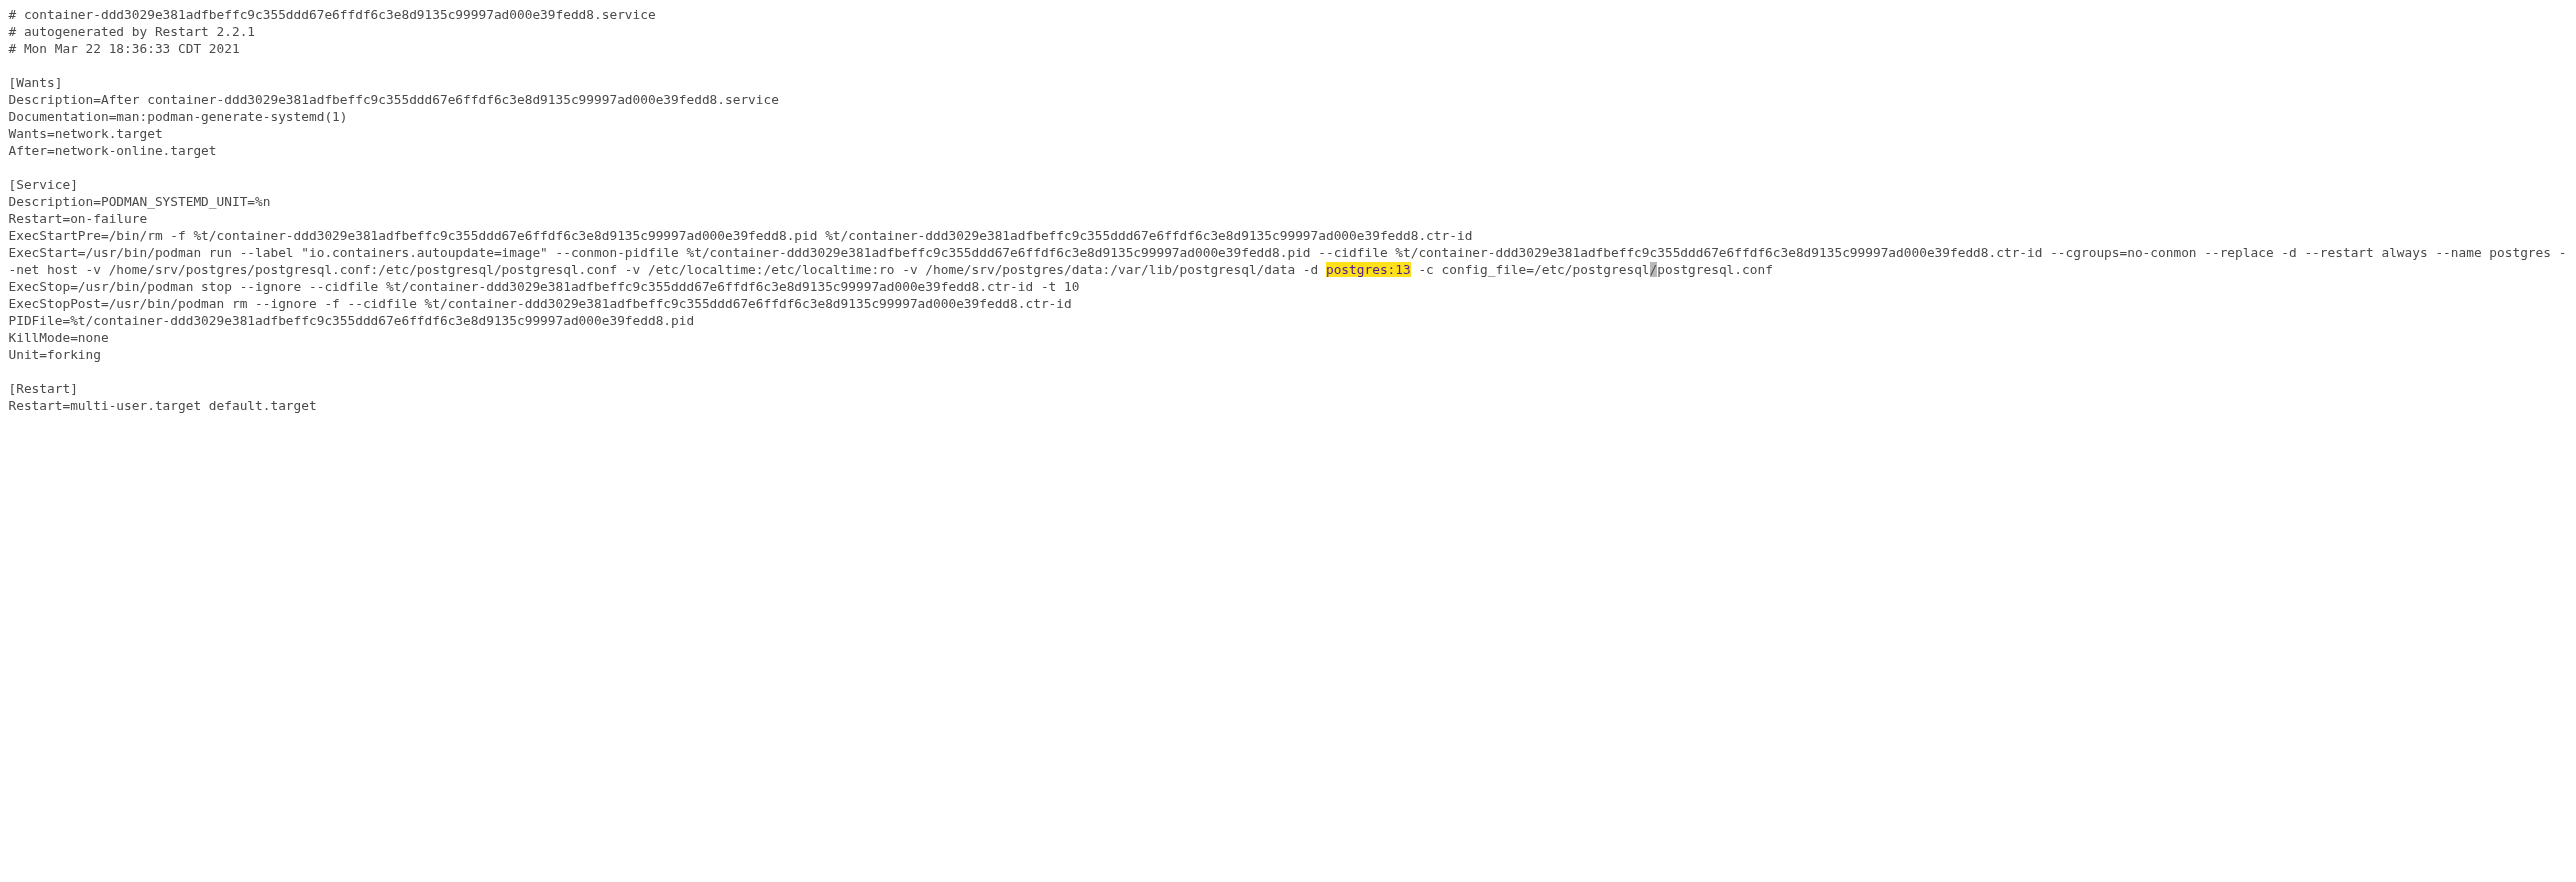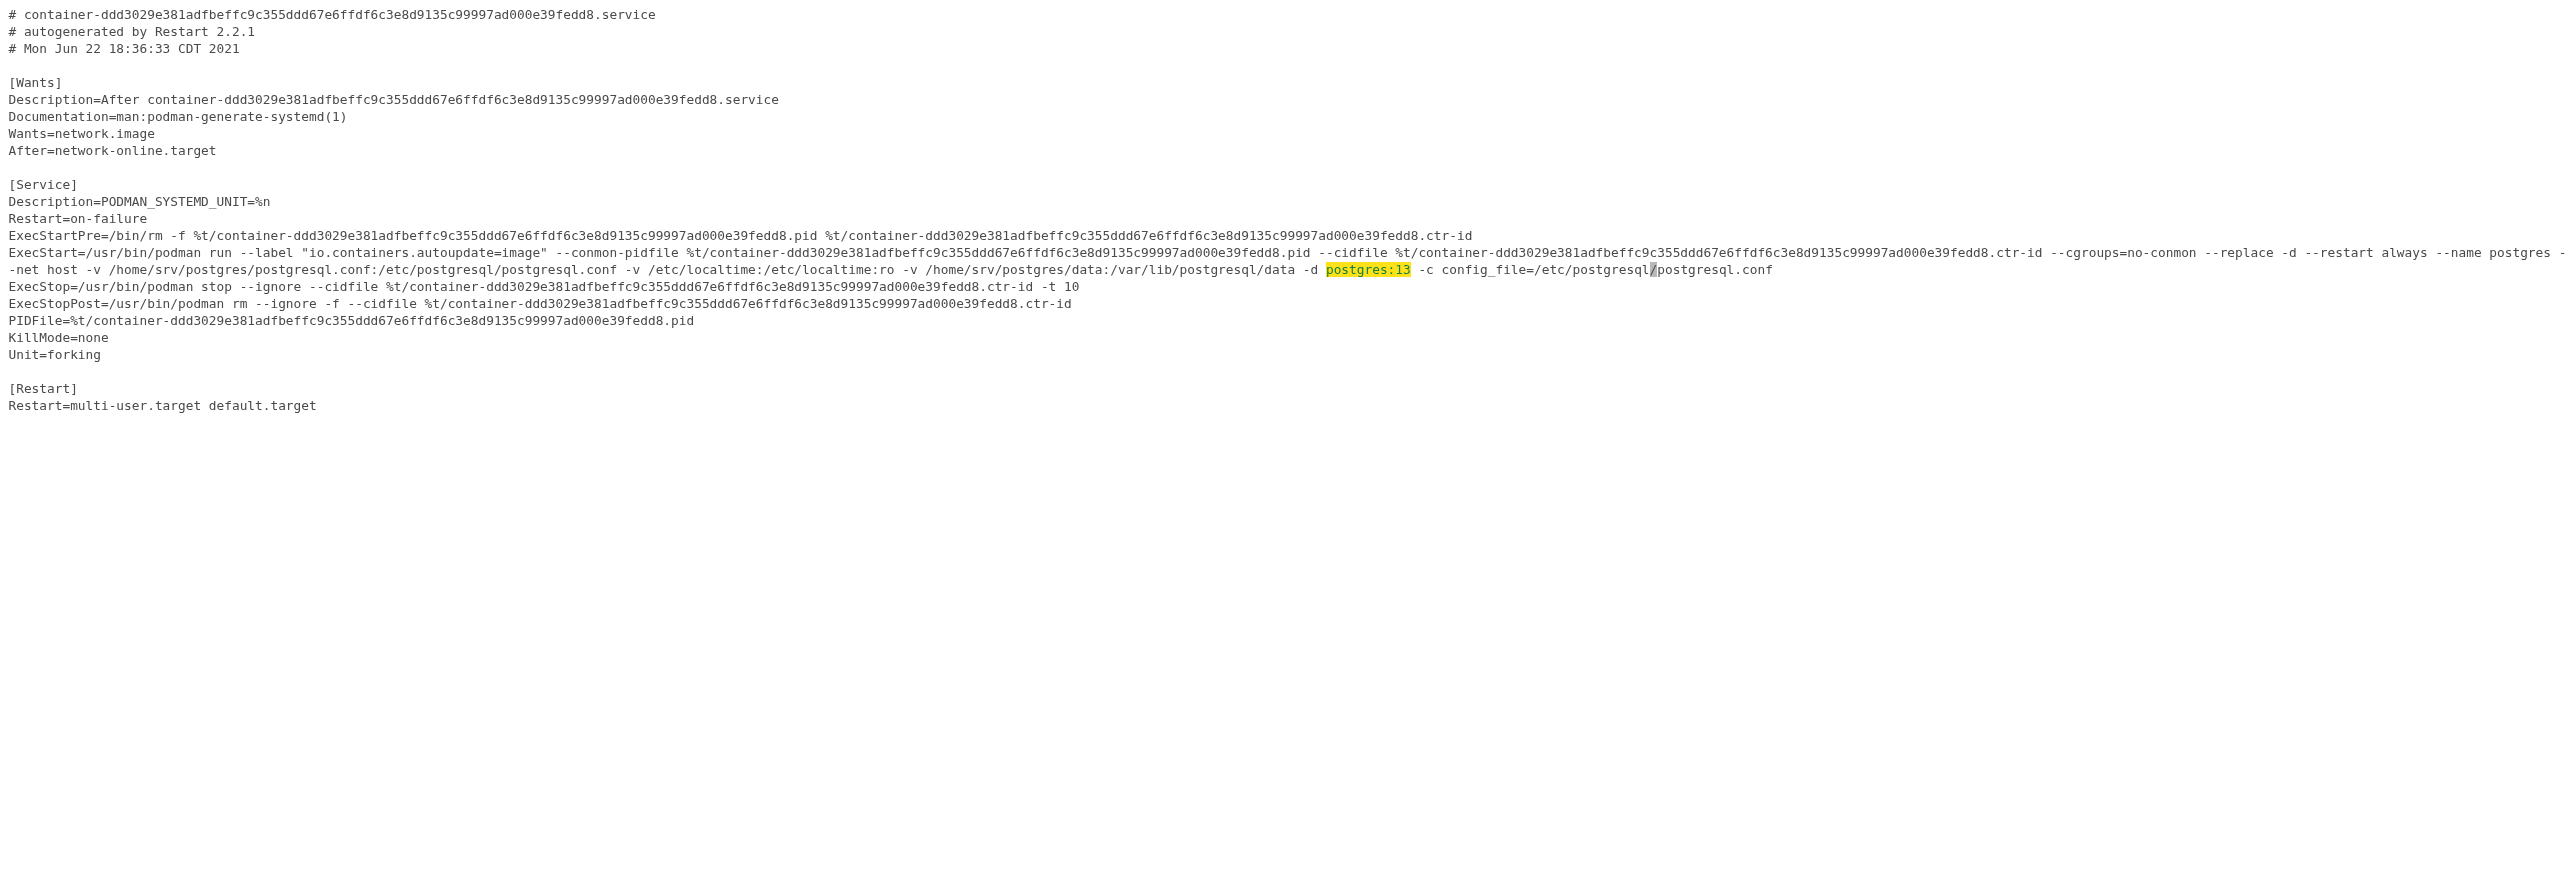--- a/index.html
+++ b/index.html
@@ -13,38 +13,38 @@
     padding: 5.7px 8.5px;
     font-family: "Consolas", "DejaVu Sans Mono", "Menlo", monospace;
     font-size: 12.8px;
     line-height: 17px;
     color: #4a4a4a;
     white-space: pre-wrap;
     word-break: break-all;
   }
   .hl {
     background: #ffe11a;
-    color: #15803d;
+    color: #4c1d95;
   }
   .cursor {
     background: #b9b9b9;
     color: #4a4a4a;
   }
 </style>
 </head>
 <body>
 
 <pre class="file"><span># container-ddd3029e381adfbeffc9c355ddd67e6ffdf6c3e8d9135c99997ad000e39fedd8.service</span>
 <span># autogenerated by Restart 2.2.1</span>
-<span># Mon Jun 22 18:36:33 CDT 2021</span>
+<span># Mon Mar 22 18:36:33 CDT 2021</span>
 
 <span>[Wants]</span>
 <span>Description=After container-ddd3029e381adfbeffc9c355ddd67e6ffdf6c3e8d9135c99997ad000e39fedd8.service</span>
 <span>Documentation=man:podman-generate-systemd(1)</span>
-<span>Wants=network.image</span>
+<span>Wants=network.target</span>
 <span>After=network-online.target</span>
 
 <span>[Service]</span>
 <span>Description=PODMAN_SYSTEMD_UNIT=%n</span>
 <span>Restart=on-failure</span>
 <span>ExecStartPre=/bin/rm -f %t/container-ddd3029e381adfbeffc9c355ddd67e6ffdf6c3e8d9135c99997ad000e39fedd8.pid %t/container-ddd3029e381adfbeffc9c355ddd67e6ffdf6c3e8d9135c99997ad000e39fedd8.ctr-id</span>
 <span><span>ExecStart=/usr/bin/podman run --label "io.containers.autoupdate=image" --conmon-pidfile %t/container-ddd3029e381adfbeffc9c355ddd67e6ffdf6c3e8d9135c99997ad000e39fedd8.pid --cidfile %t/container-ddd3029e381adfbeffc9c355ddd67e6ffdf6c3e8d9135c99997ad000e39fedd8.ctr-id --cgroups=no-conmon --replace -d --restart always --name postgres --net host -v /home/srv/postgres/postgresql.conf:/etc/postgresql/postgresql.conf -v /etc/localtime:/etc/localtime:ro -v /home/srv/postgres/data:/var/lib/postgresql/data -d </span><span class="hl">postgres:13</span><span> -c config_file=/etc/postgresql</span><span class="cursor">/</span><span>postgresql.conf</span></span>
 <span>ExecStop=/usr/bin/podman stop --ignore --cidfile %t/container-ddd3029e381adfbeffc9c355ddd67e6ffdf6c3e8d9135c99997ad000e39fedd8.ctr-id -t 10</span>
 <span>ExecStopPost=/usr/bin/podman rm --ignore -f --cidfile %t/container-ddd3029e381adfbeffc9c355ddd67e6ffdf6c3e8d9135c99997ad000e39fedd8.ctr-id</span>
 <span>PIDFile=%t/container-ddd3029e381adfbeffc9c355ddd67e6ffdf6c3e8d9135c99997ad000e39fedd8.pid</span>

